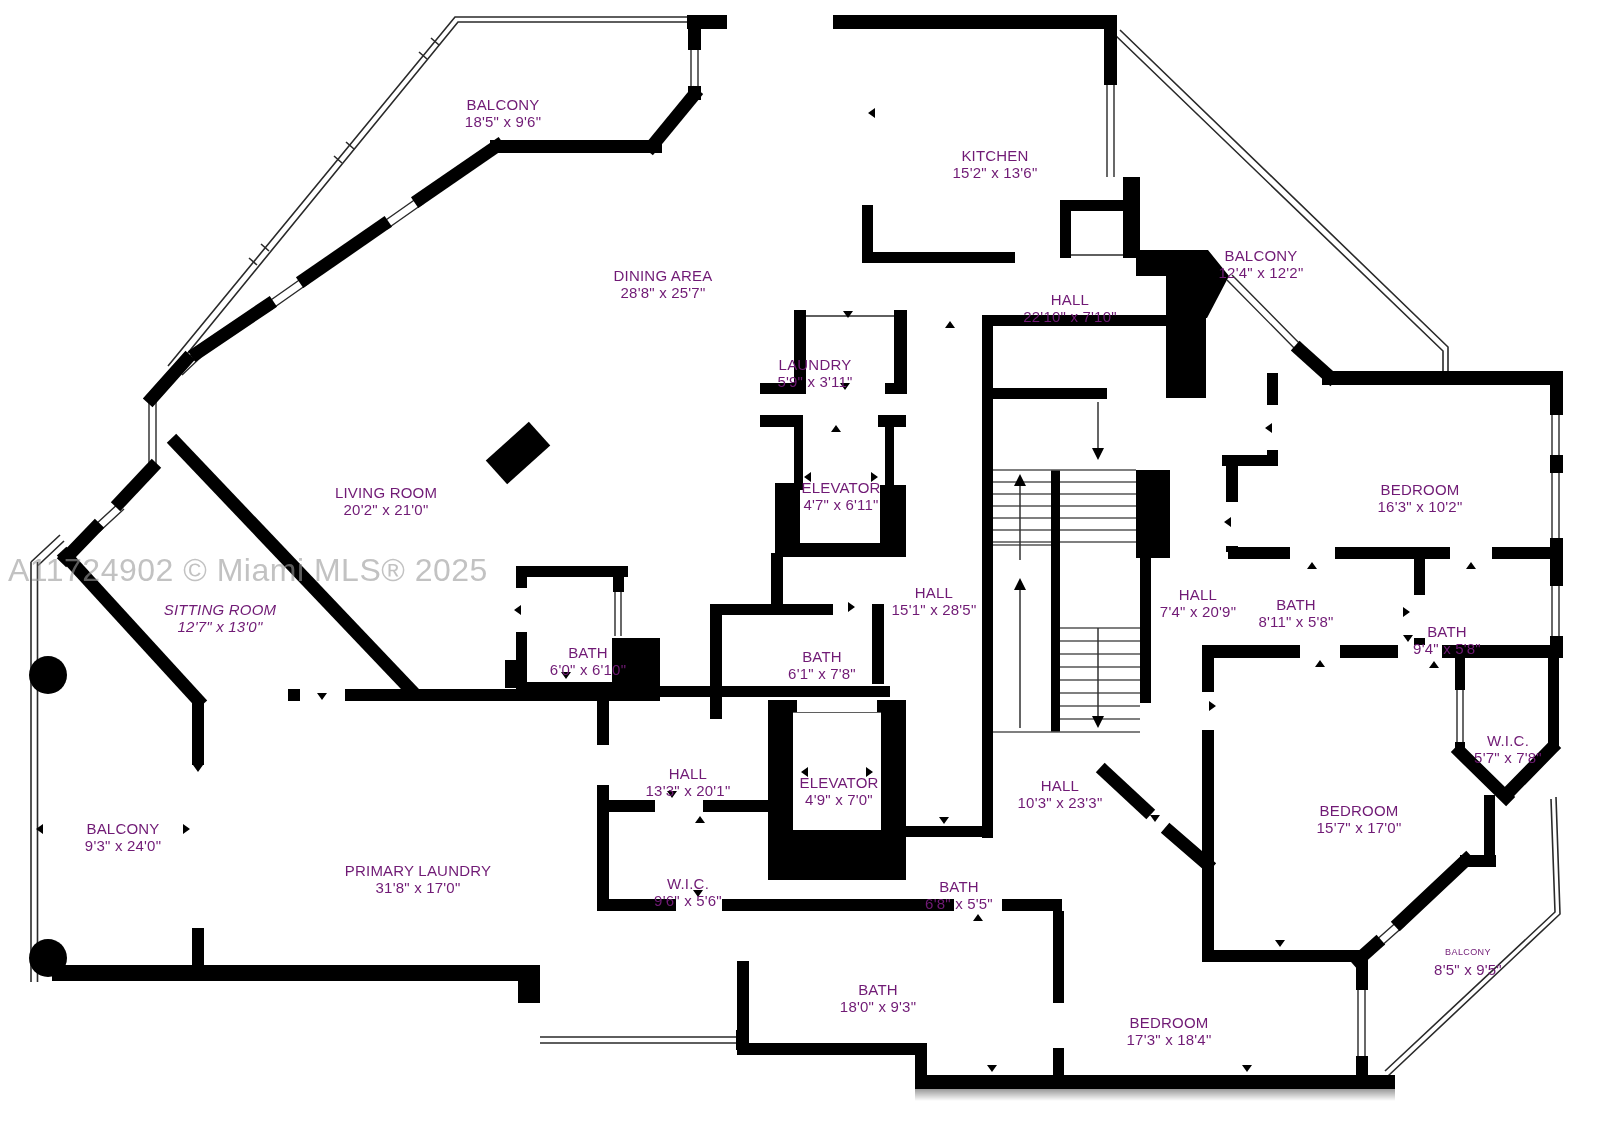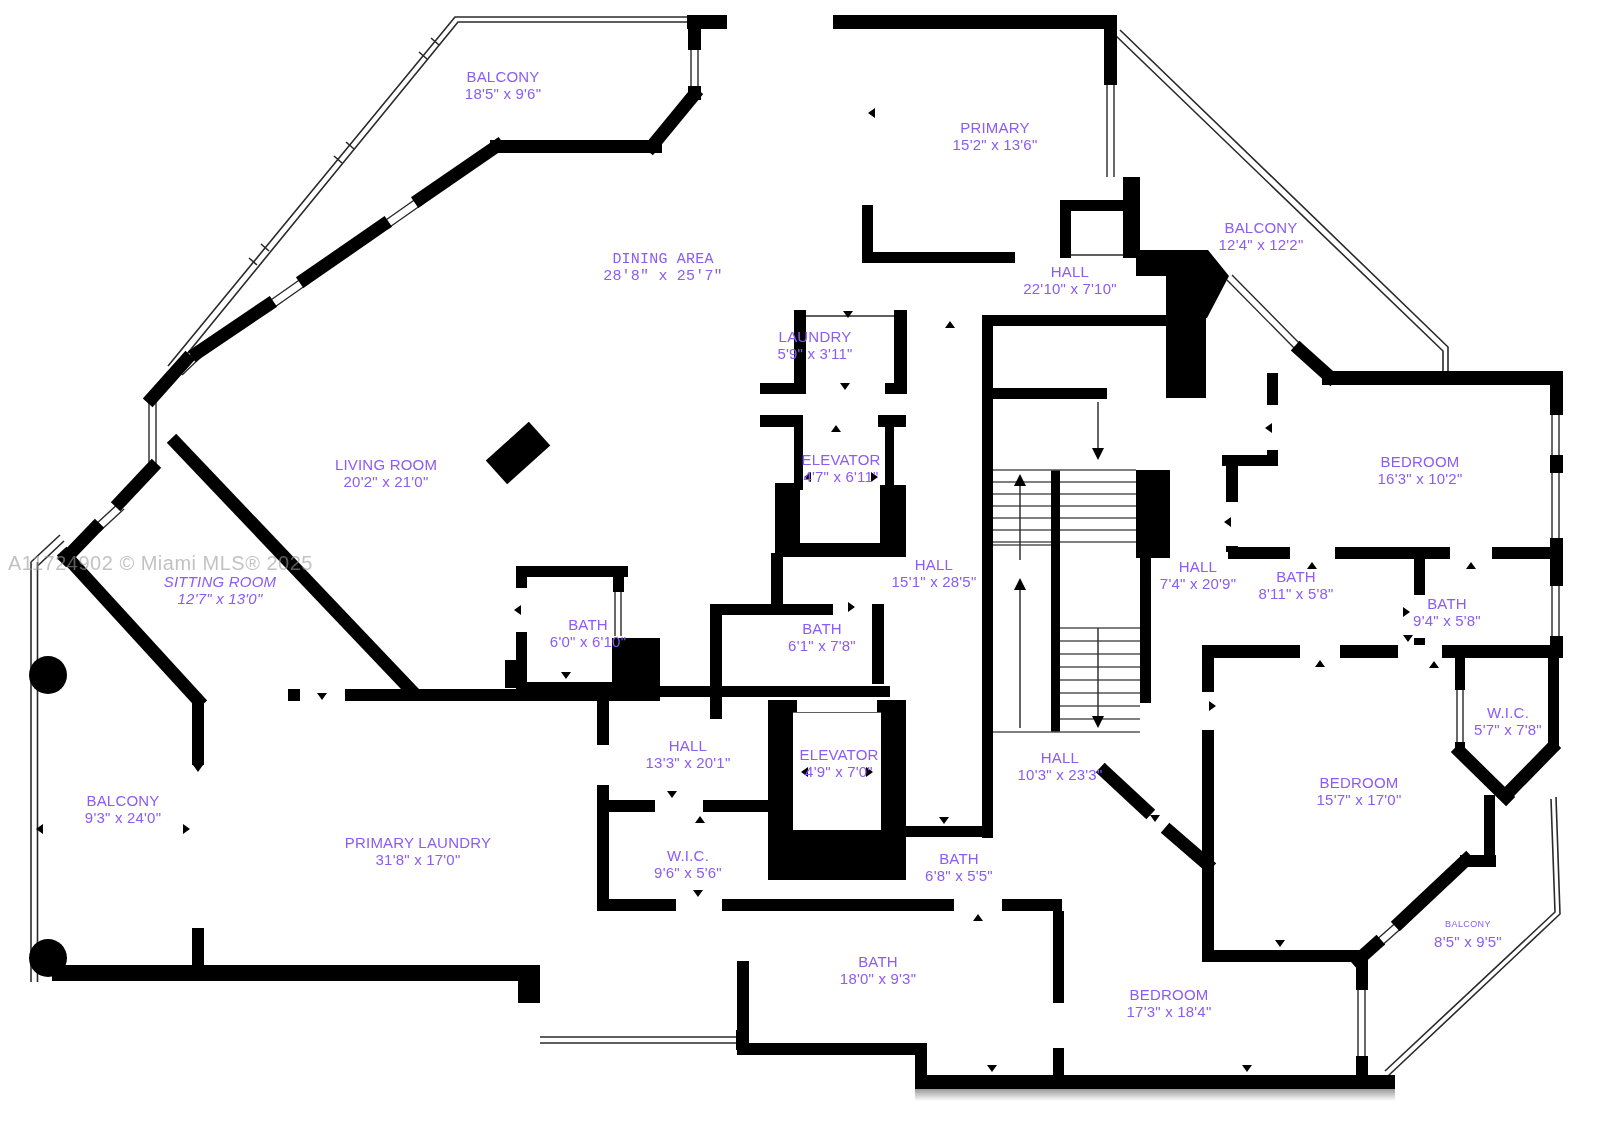--- a/index.html
+++ b/index.html
@@ -1,23 +1,23 @@
 <!DOCTYPE html>
 <html><head>
 <meta charset="utf-8">
 <style>
   html,body{margin:0;padding:0;background:#fff;}
   #plan{position:relative;width:1600px;height:1143px;background:#fff;overflow:hidden;
         font-family:"Liberation Sans",sans-serif;}
   #walls{position:absolute;left:0;top:0;}
   .room-label{position:absolute;transform:translate(-50%,-50%);text-align:center;
-      color:#8b5cf6;font-size:15px;line-height:17px;white-space:nowrap;letter-spacing:.2px;}
+      color:#701a75;font-size:15px;line-height:17px;white-space:nowrap;letter-spacing:.2px;margin-top:28px;}
   .room-label .nm{display:block;}
   .room-label.small .nm{font-size:9px;letter-spacing:.4px;}
-  #watermark{position:absolute;left:8px;top:552px;font-size:20px;letter-spacing:.5px;
+  #watermark{position:absolute;left:8px;top:552px;font-size:32px;letter-spacing:.5px;
       color:#9a9a9a;opacity:.6;white-space:nowrap;}
 </style>
 </head>
 <body>
 
 <div id="plan">
 
 <svg id="walls" width="1600" height="1143" viewBox="0 0 1600 1143" xmlns="http://www.w3.org/2000/svg">
   <defs>
     <linearGradient id="fade" x1="0" y1="0" x2="0" y2="1">
@@ -240,24 +240,24 @@
     <path d="M871,472 L871,482 L878,477 Z  M866,767 L866,777 L873,772 Z
              M848,602 L848,612 L855,607 Z  M1209,701 L1209,711 L1216,706 Z
              M1403,607 L1403,617 L1410,612 Z M183,824 L183,834 L190,829 Z"></path>
   </g>
 
   <rect x="915" y="1089" width="480" height="12" fill="url(#fade)"></rect>
 </svg>
 
 <div id="labels">
       <div class="room-label" style="left: 503px; top: 85px;"><span class="nm">BALCONY</span><span class="dm">18'5" x 9'6"</span></div>
-      <div class="room-label" style="left: 995px; top: 136px;"><span class="nm">PRIMARY</span><span class="dm">15'2" x 13'6"</span></div>
+      <div class="room-label" style="left: 995px; top: 136px;"><span class="nm">KITCHEN</span><span class="dm">15'2" x 13'6"</span></div>
       <div class="room-label" style="left: 1261px; top: 236px;"><span class="nm">BALCONY</span><span class="dm">12'4" x 12'2"</span></div>
       <div class="room-label" style="left: 1070px; top: 280px;"><span class="nm">HALL</span><span class="dm">22'10" x 7'10"</span></div>
-      <div class="room-label" style="left: 663px; top: 268px; font-family: Liberation Mono, monospace;"><span class="nm">DINING AREA</span><span class="dm">28'8" x 25'7"</span></div>
+      <div class="room-label" style="left: 663px; top: 256px;"><span class="nm">DINING AREA</span><span class="dm">28'8" x 25'7"</span></div>
       <div class="room-label" style="left: 815px; top: 345px;"><span class="nm">LAUNDRY</span><span class="dm">5'9" x 3'11"</span></div>
       <div class="room-label" style="left: 841px; top: 468px;"><span class="nm">ELEVATOR</span><span class="dm">4'7" x 6'11"</span></div>
       <div class="room-label" style="left: 1420px; top: 470px;"><span class="nm">BEDROOM</span><span class="dm">16'3" x 10'2"</span></div>
       <div class="room-label" style="left: 386px; top: 473px;"><span class="nm">LIVING ROOM</span><span class="dm">20'2" x 21'0"</span></div>
       <div class="room-label" style="left: 934px; top: 573px;"><span class="nm">HALL</span><span class="dm">15'1" x 28'5"</span></div>
       <div class="room-label" style="left: 1198px; top: 575px;"><span class="nm">HALL</span><span class="dm">7'4" x 20'9"</span></div>
       <div class="room-label" style="left: 1296px; top: 585px;"><span class="nm">BATH</span><span class="dm">8'11" x 5'8"</span></div>
       <div class="room-label" style="left: 1447px; top: 612px;"><span class="nm">BATH</span><span class="dm">9'4" x 5'8"</span></div>
       <div class="room-label" style="left: 220px; top: 590px; font-style: italic;"><span class="nm">SITTING ROOM</span><span class="dm">12'7" x 13'0"</span></div>
       <div class="room-label" style="left: 588px; top: 633px;"><span class="nm">BATH</span><span class="dm">6'0" x 6'10"</span></div>

